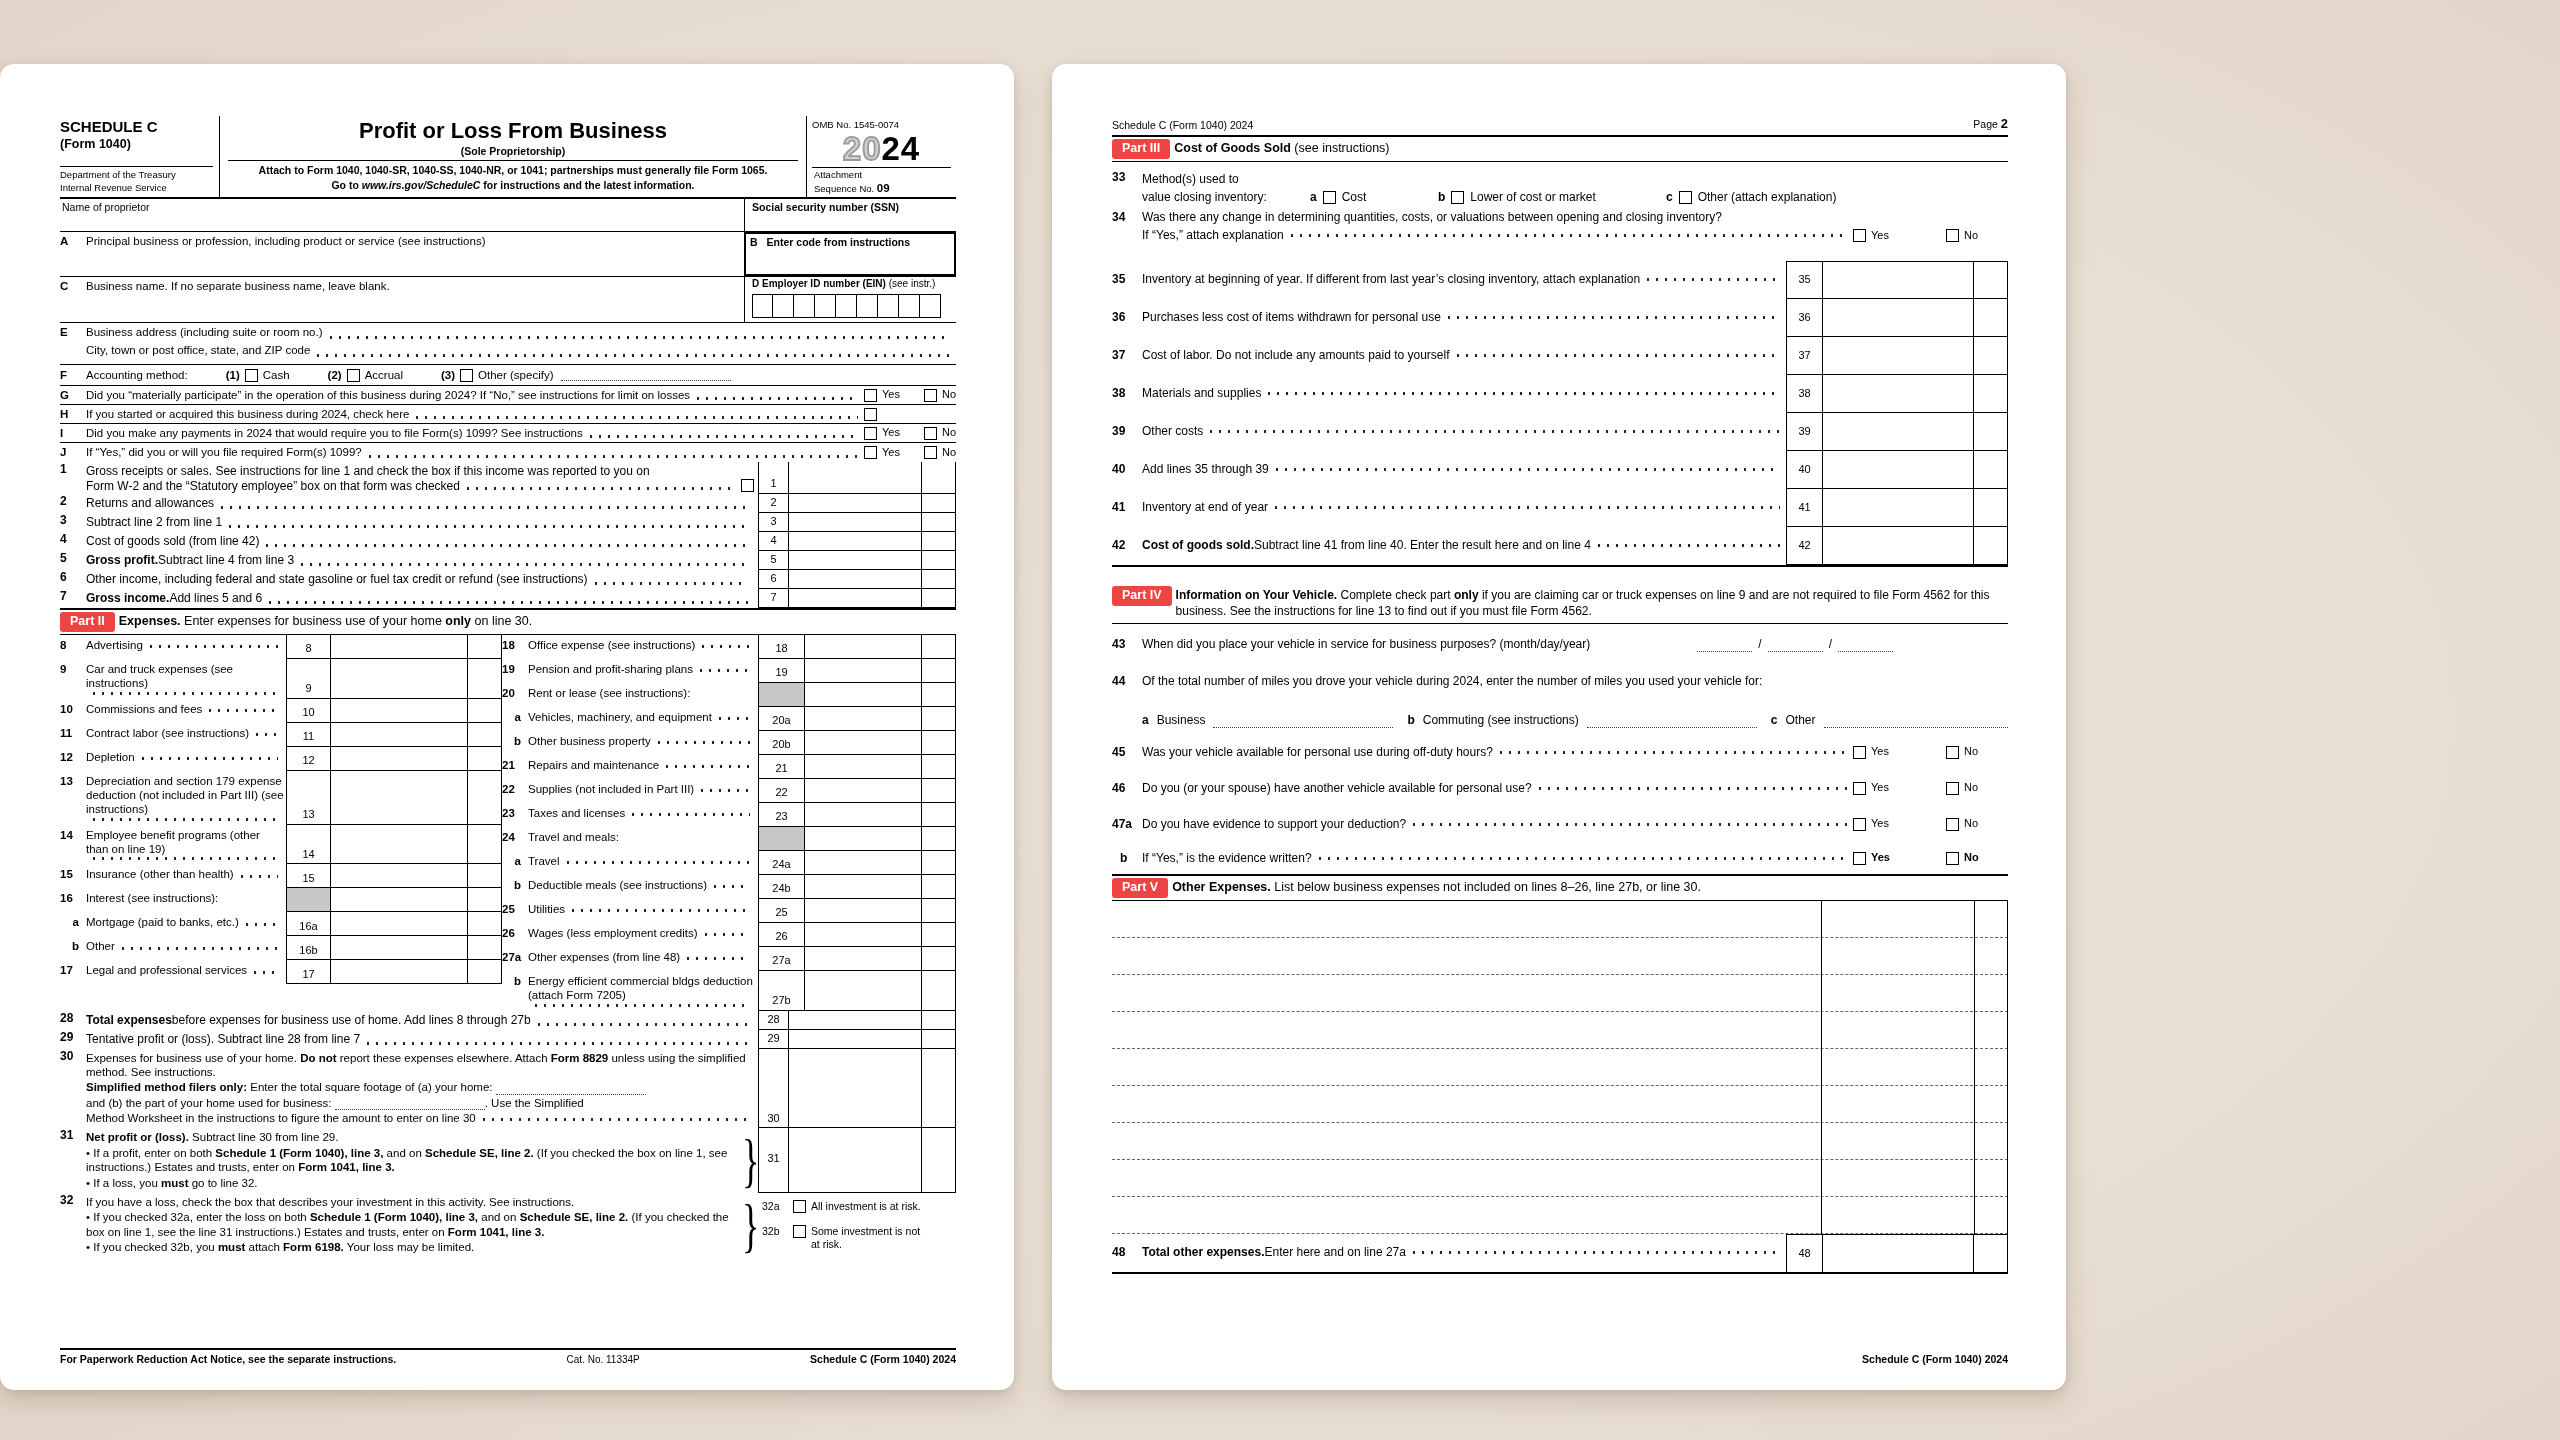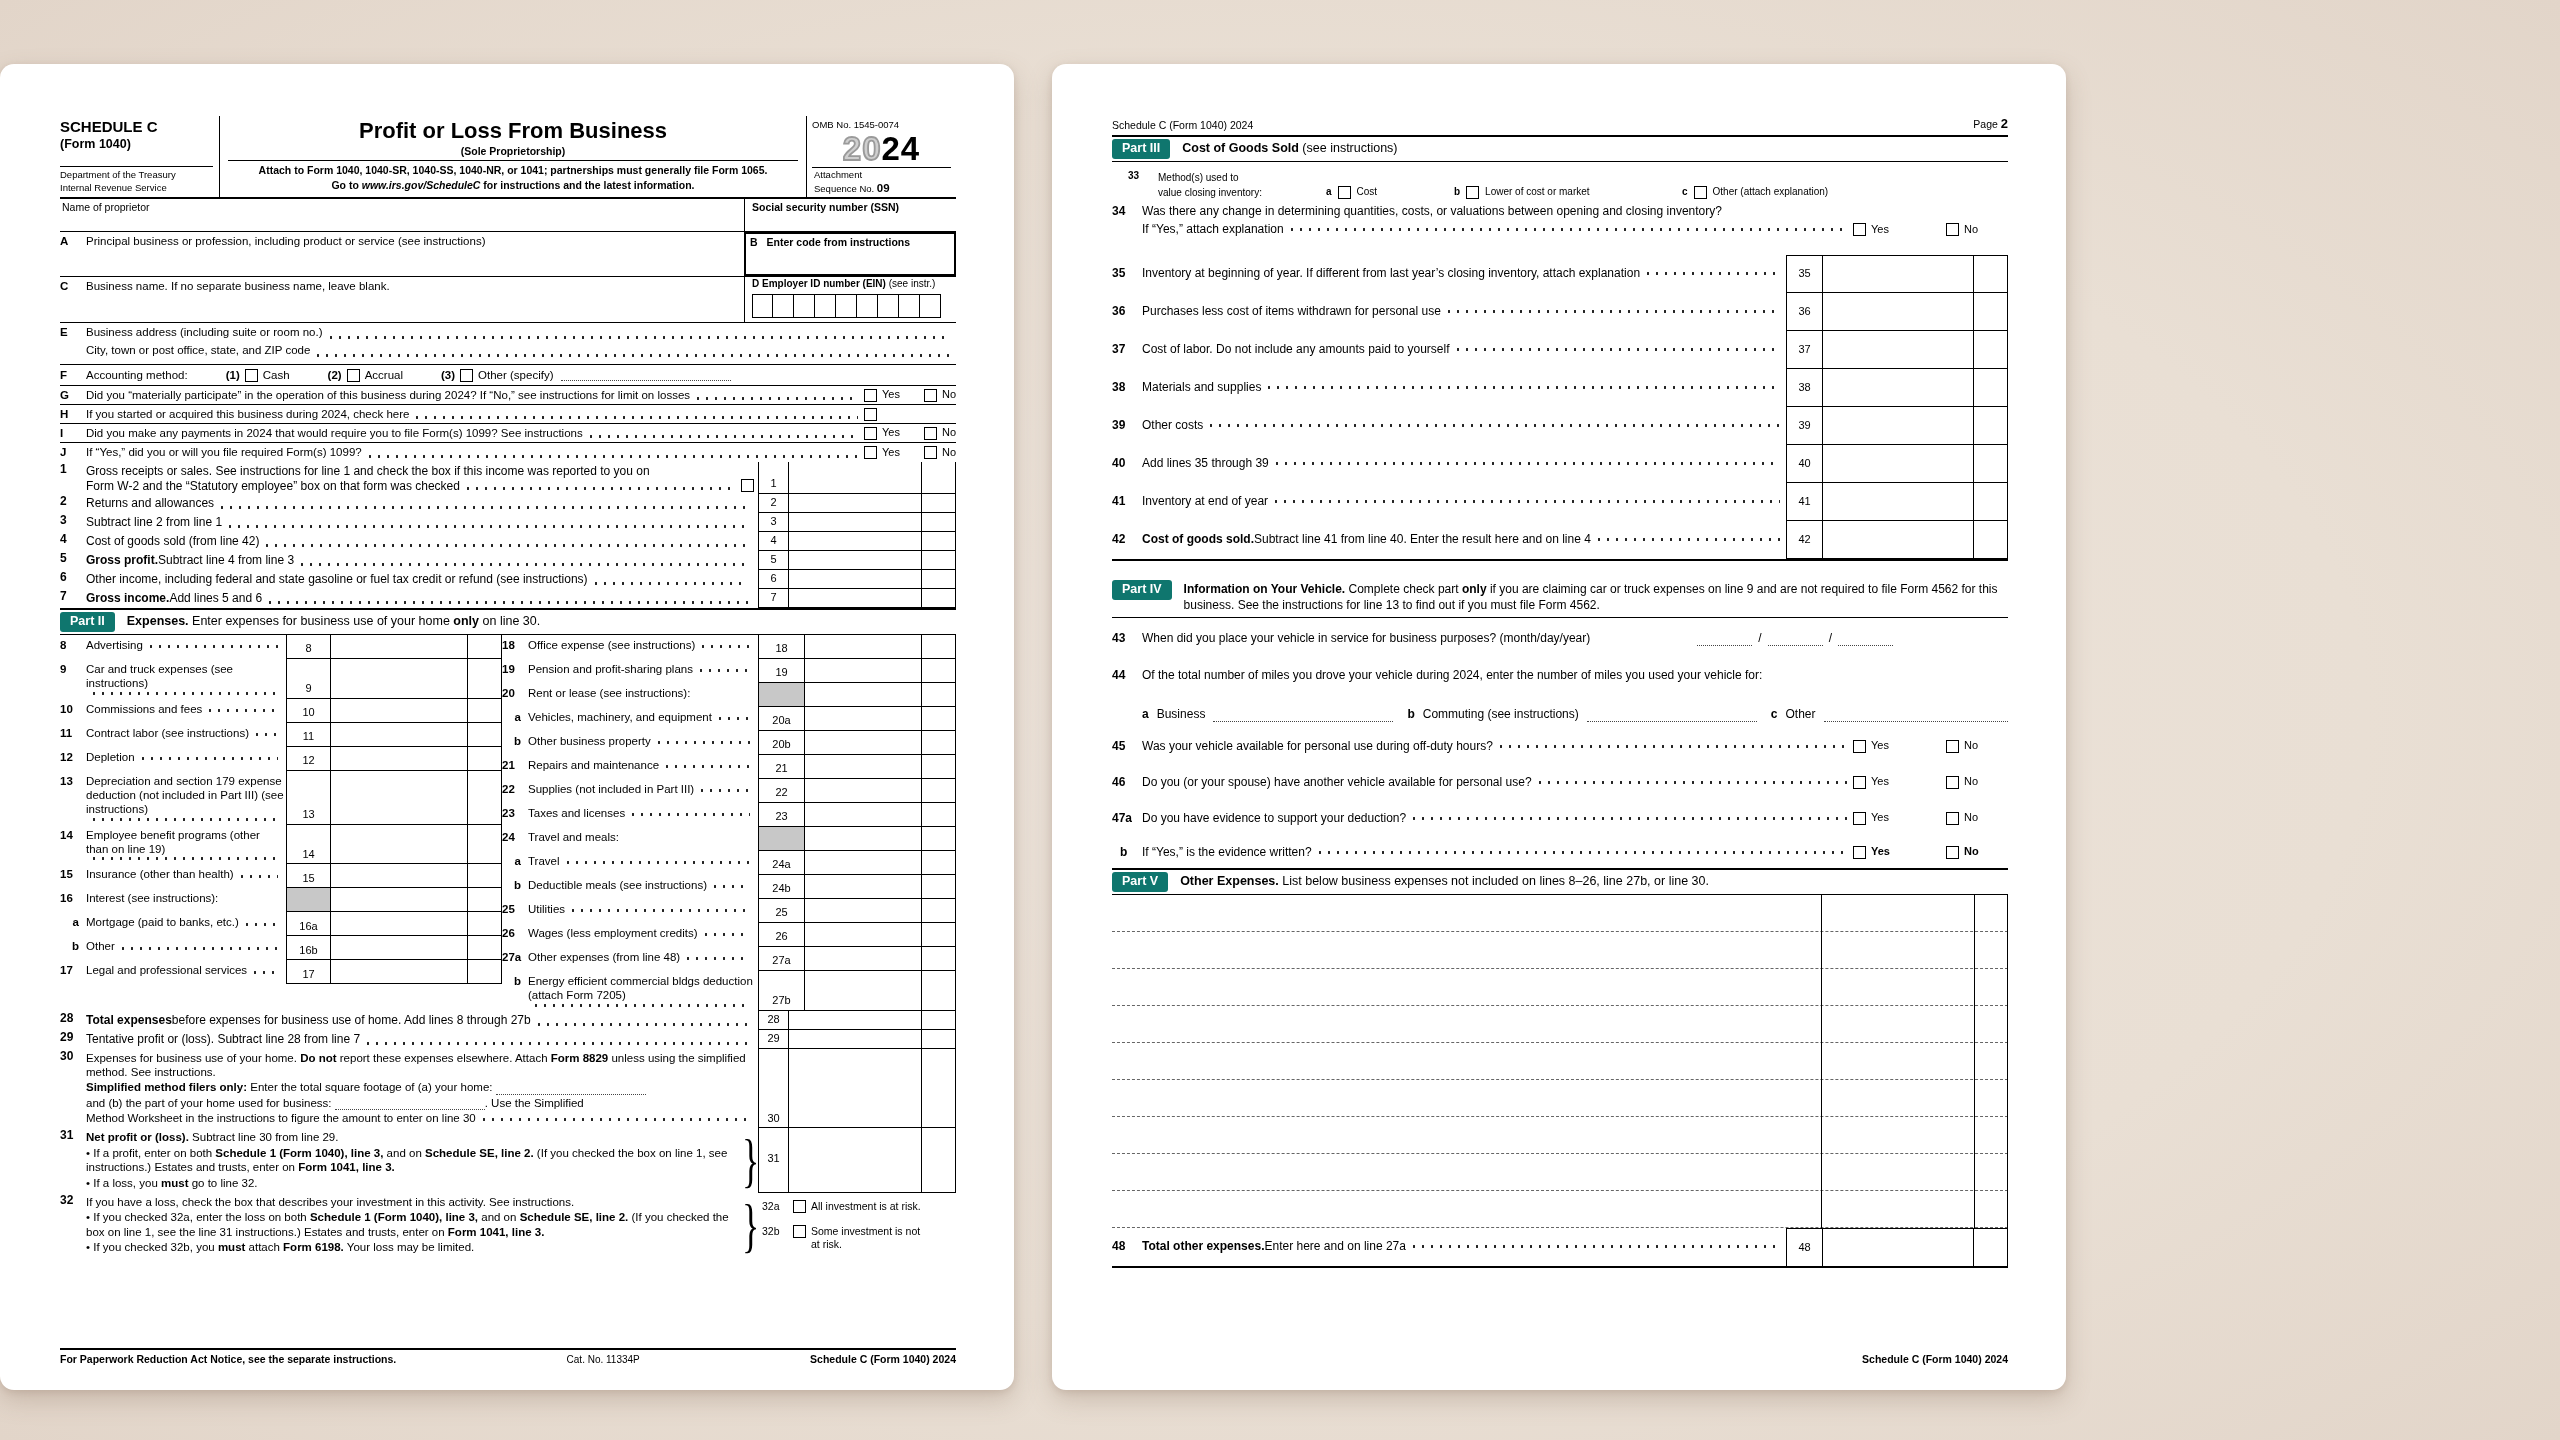--- a/index.html
+++ b/index.html
@@ -55,21 +55,21 @@
 .eblock{border-bottom:1px solid #000;padding:2px 0 3px}
 .eline{display:flex;font-size:11.5px;height:18px}
 .frow{display:flex;align-items:center;border-bottom:1px solid #000;height:21px;font-size:11.5px}
 .fopt{display:flex;align-items:center;gap:5px;margin-left:38px}
 .qrow{display:flex;align-items:center;border-bottom:1px solid #000;height:19px;font-size:11.5px}
 .yn{width:92px;display:flex;justify-content:space-between;flex:0 0 auto}
 .pair{display:flex;gap:5px;align-items:center}
 .cbl{font-size:11px}
 
 .pbar{display:flex;align-items:center;border-top:2px solid #000;border-bottom:1px solid #000;padding:2px 0;min-height:21px}
-.ptag{background:#0f766e;color:#fff;font-weight:bold;font-size:12.5px;padding:2px 10px;border-radius:3px;margin-right:12px;flex:0 0 auto}
+.ptag{background:#ef4444;color:#fff;font-weight:bold;font-size:12.5px;padding:2px 10px;border-radius:3px;margin-right:4px;flex:0 0 auto}
 .ptl{font-size:12.5px}
 
 .cell{border-left:1px solid #000;border-bottom:1px solid #000;flex:0 0 auto;display:flex;align-items:flex-end;justify-content:center;padding-bottom:2px;font-size:11px}
 .amt{position:relative;border-right:1px solid #000}
 .amt::after{content:"";position:absolute;top:0;bottom:0;right:33px;width:1px;background:#000}
 .ncell{width:30px}
 .acell{width:168px}
 .sh{background:#c8c8c8}
 
 .irow{display:flex;align-items:stretch;min-height:19px}
@@ -109,21 +109,21 @@
 
 .hd2{display:flex;justify-content:space-between;align-items:flex-end;border-bottom:2.5px solid #000;padding-bottom:3px;font-size:10.5px}
 .pgno{font-size:13px;font-weight:bold}
 .lno2{width:30px;font-weight:bold;flex:0 0 auto}
 .crow{display:flex;align-items:center;height:38px;font-size:12px}
 .crow .dots{align-self:center;margin-bottom:0}
 .ncell2{width:36px;align-self:stretch;border-left:1px solid #000;border-bottom:1px solid #000;display:flex;align-items:center;justify-content:center;font-size:11px;flex:0 0 auto}
 .acell2{width:186px;align-self:stretch;border-left:1px solid #000;border-right:1px solid #000;border-bottom:1px solid #000;position:relative;flex:0 0 auto}
 .acell2::after{content:"";position:absolute;top:0;bottom:0;right:33px;width:1px;background:#000}
 .ct{border-top:1px solid #000}
-.r33{display:flex;margin:8px 16px 4px;font-size:10px}
+.r33{display:flex;margin:8px 0 4px;font-size:12px}
 .l33lbl{width:168px;line-height:1.5}
 .opts{flex:1;display:flex;align-self:flex-end;padding-bottom:1px}
 .og{display:flex;gap:6px;align-items:center}
 .og .ol{font-weight:bold}
 .oga{width:128px}.ogb{width:228px}
 .r34{margin:4px 0 18px;font-size:12px}
 .r34 .l2{display:flex;align-items:center;margin-top:3px}
 .r34 .l2 .dots{align-self:center;margin-bottom:0}
 .yn2{width:155px;display:flex;flex:0 0 auto}
 .yn2 .pair:first-child{width:93px}

